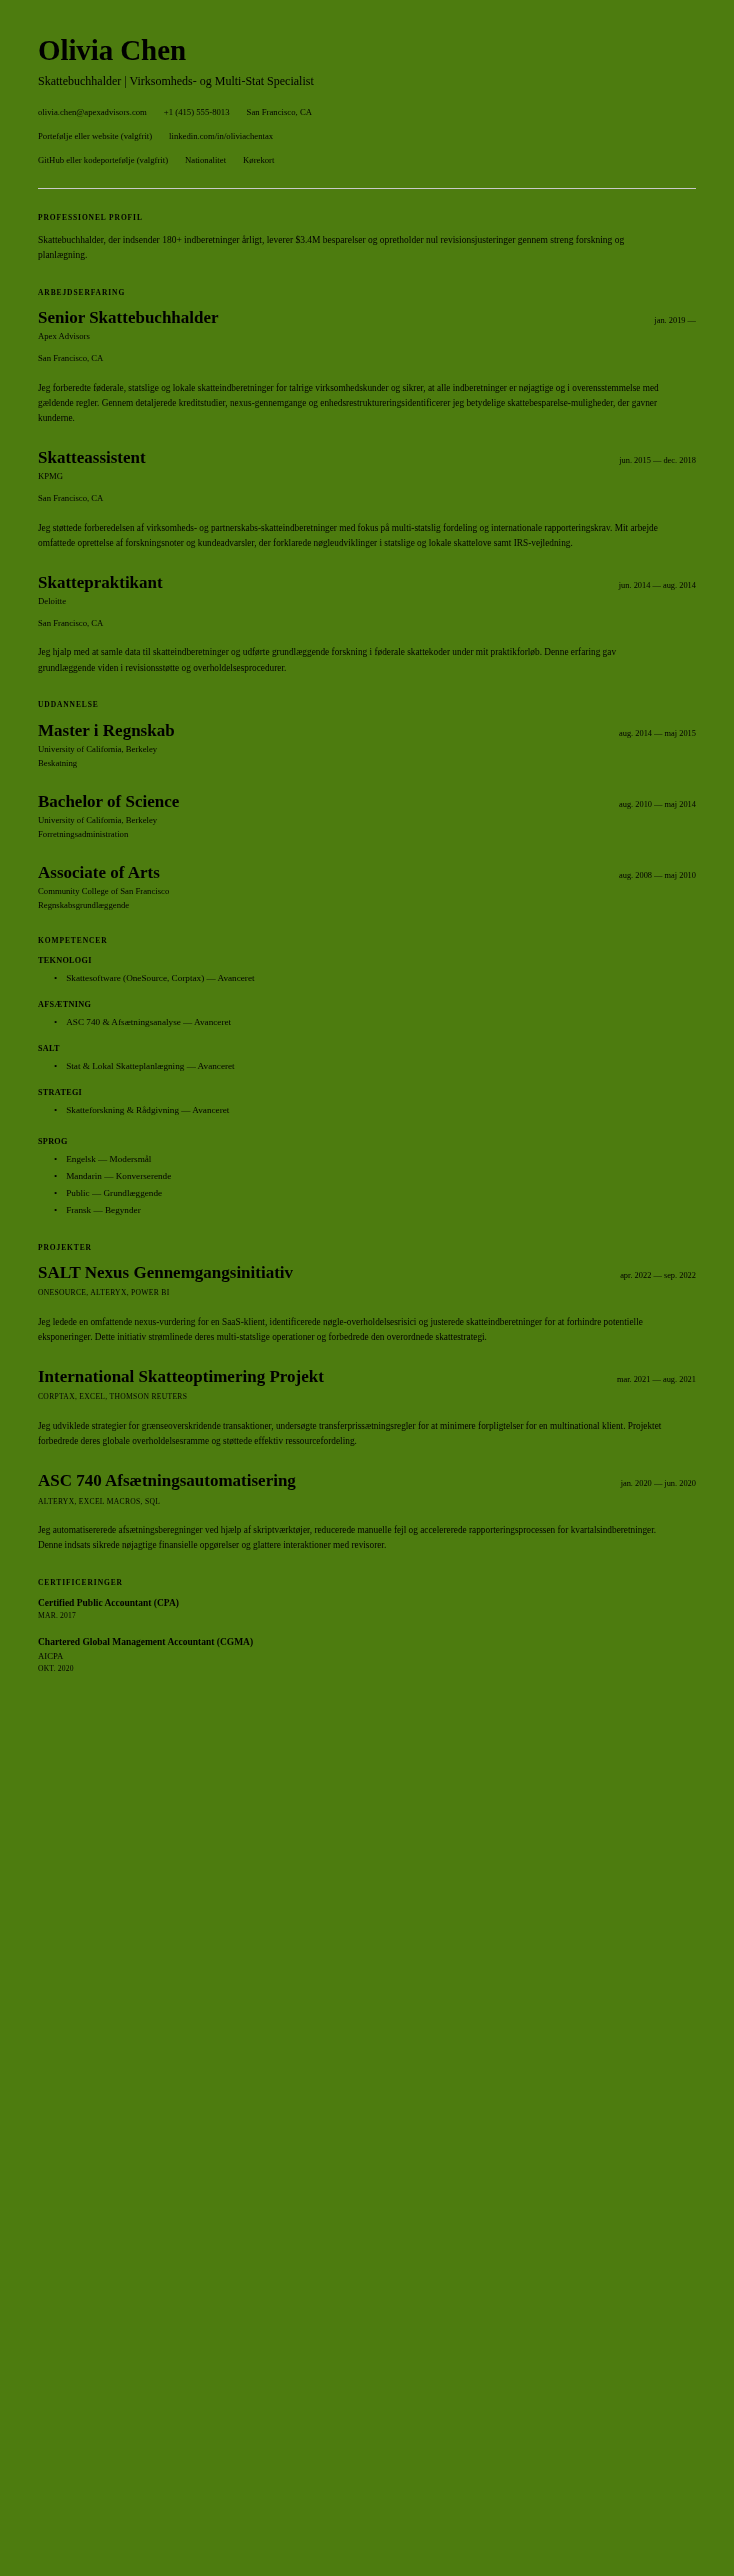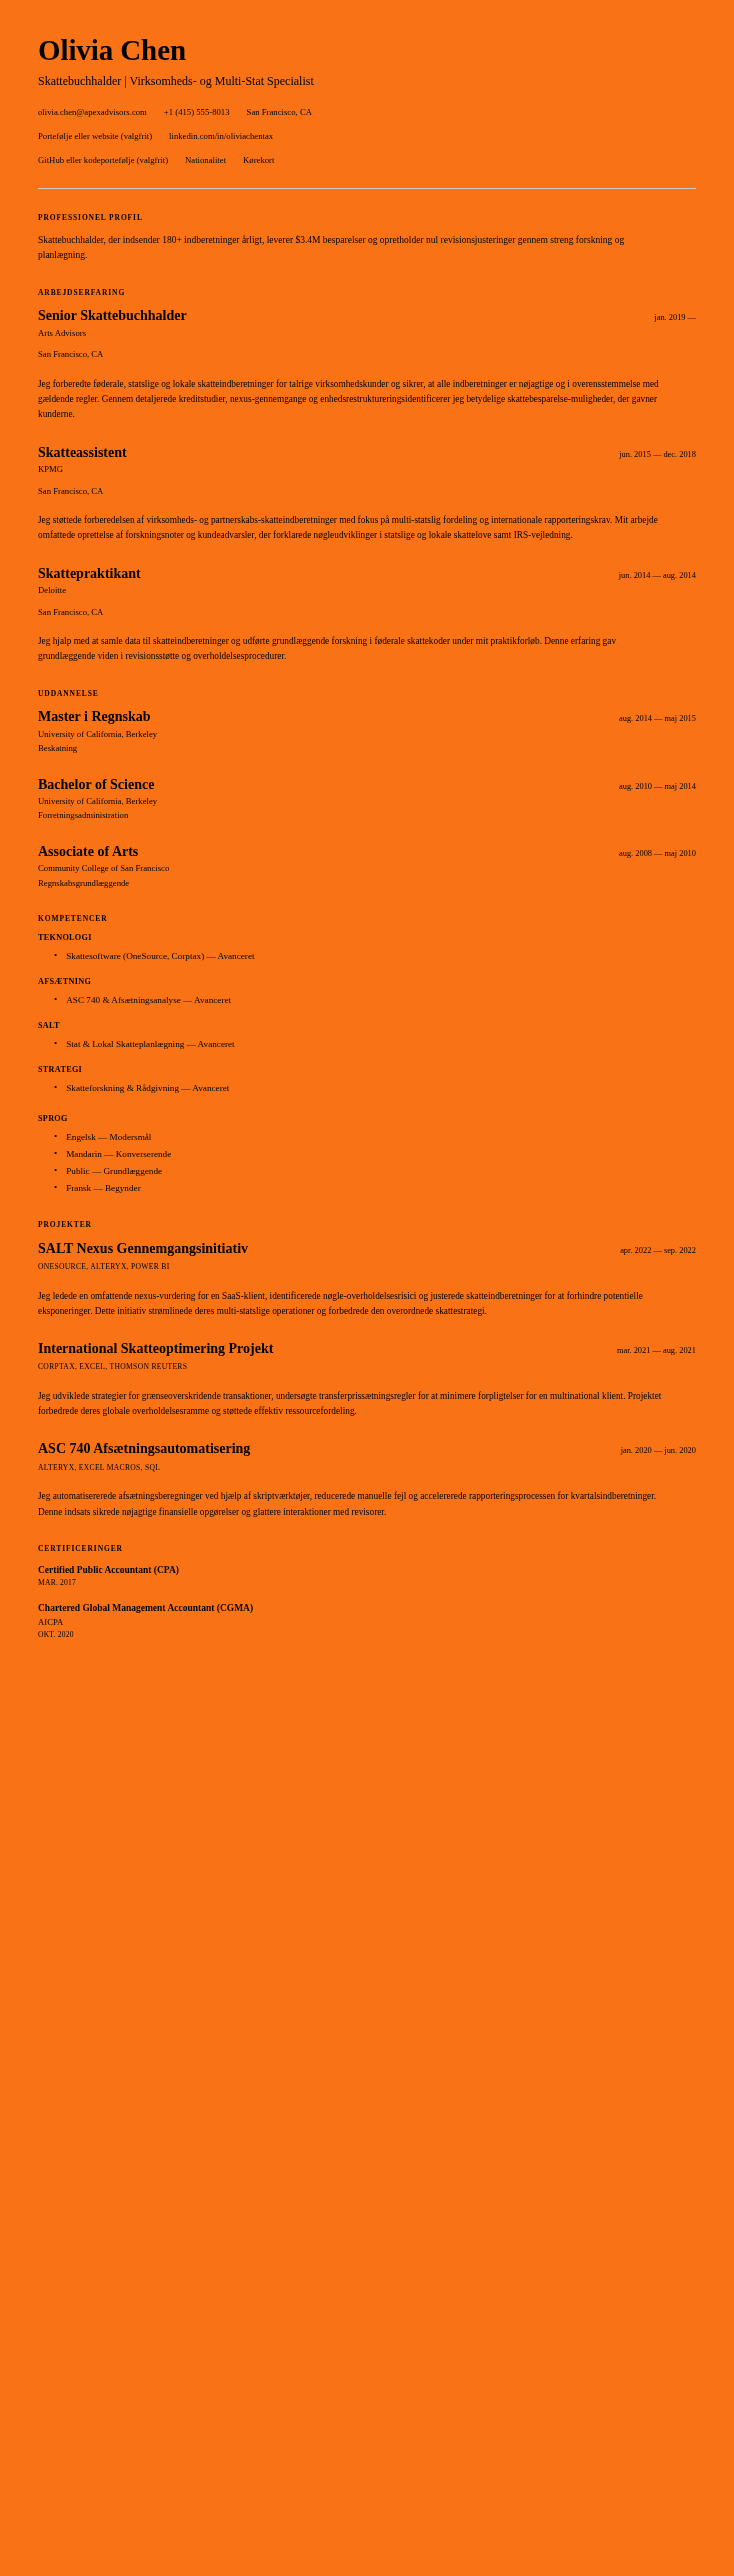--- a/index.html
+++ b/index.html
@@ -13,21 +13,21 @@
     width: 734px;
     min-height: 2576px;
     font-family: "Liberation Serif", "DejaVu Serif", serif;
     color: #000000;
     -webkit-font-smoothing: antialiased;
   }
   .page {
     width: 734px;
     min-height: 2576px;
     padding: 35px 27px 24.5px 27px;
-    background: #f97316;
+    background: #4d7c0f;
   }
 
   
   .resume-header { padding-left: 11px; }
   .full-name {
     font-size: 29px;
     font-weight: 700;
     line-height: 1.04;
     letter-spacing: -0.1px;
     margin: 0 0 8.6px 0;
@@ -78,21 +78,21 @@
   
   .entry { margin-bottom: 21px; }
   .entry:last-child { margin-bottom: 0; }
   .entry-head {
     display: flex;
     align-items: baseline;
     justify-content: space-between;
     gap: 14.7px;
   }
   .entry-title {
-    font-size: 14px;
+    font-size: 17px;
     font-weight: 700;
     line-height: 1.25;
     margin: 0;
   }
   .entry-dates {
     font-size: 8.4px;
     line-height: 1.25;
     white-space: nowrap;
     flex: 0 0 auto;
     text-align: center;
@@ -213,21 +213,21 @@
   <div class="block-gap"></div>
 
   <div class="section">
     <div class="section-title">ARBEJDSERFARING</div>
     <div id="experience-list">
         <div class="entry">
           <div class="entry-head">
             <div class="entry-title">Senior Skattebuchhalder</div>
             <div class="entry-dates">jan. 2019 —</div>
           </div>
-          <div class="entry-sub">Arts Advisors</div>
+          <div class="entry-sub">Apex Advisors</div>
           <div class="entry-loc">San Francisco, CA</div>
           <p class="entry-desc">Jeg forberedte føderale, statslige og lokale skatteindberetninger for talrige virksomhedskunder og sikrer, at alle indberetninger er nøjagtige og i overensstemmelse med gældende regler. Gennem detaljerede kreditstudier, nexus-gennemgange og enhedsrestruktureringsidentificerer jeg betydelige skattebesparelse-muligheder, der gavner kunderne.</p>
         </div>
         <div class="entry">
           <div class="entry-head">
             <div class="entry-title">Skatteassistent</div>
             <div class="entry-dates">jun. 2015 — dec. 2018</div>
           </div>
           <div class="entry-sub">KPMG</div>
           <div class="entry-loc">San Francisco, CA</div>

